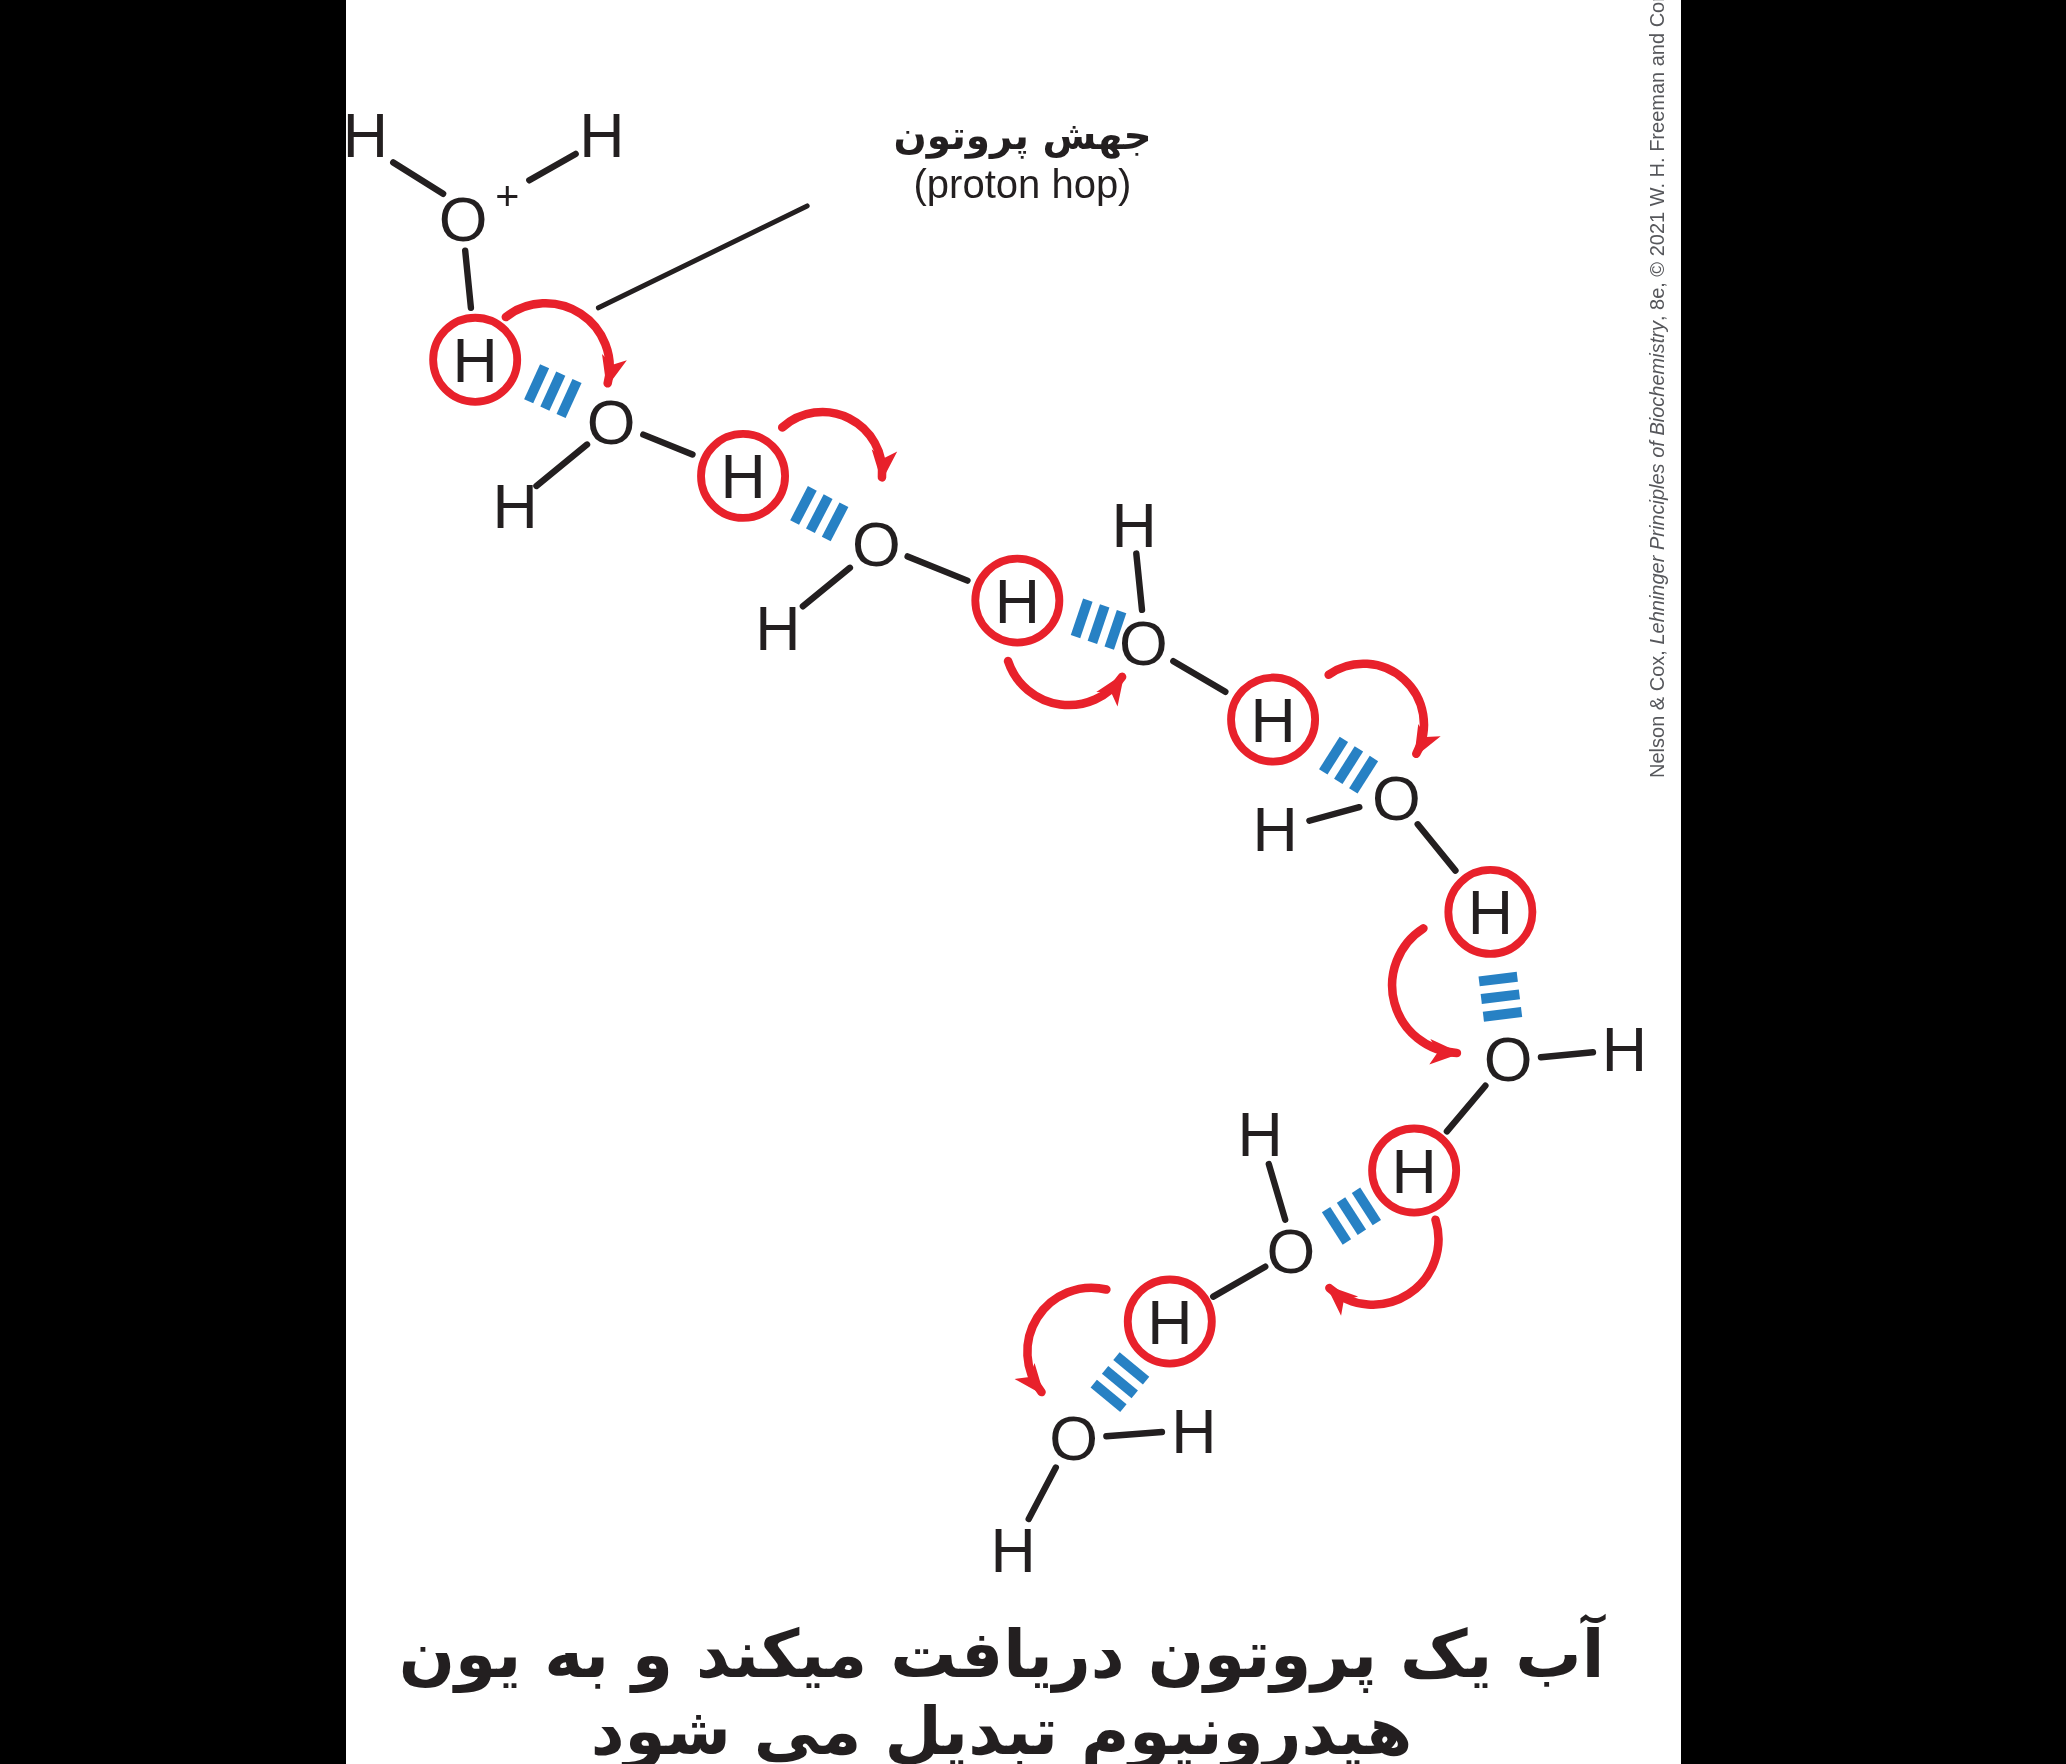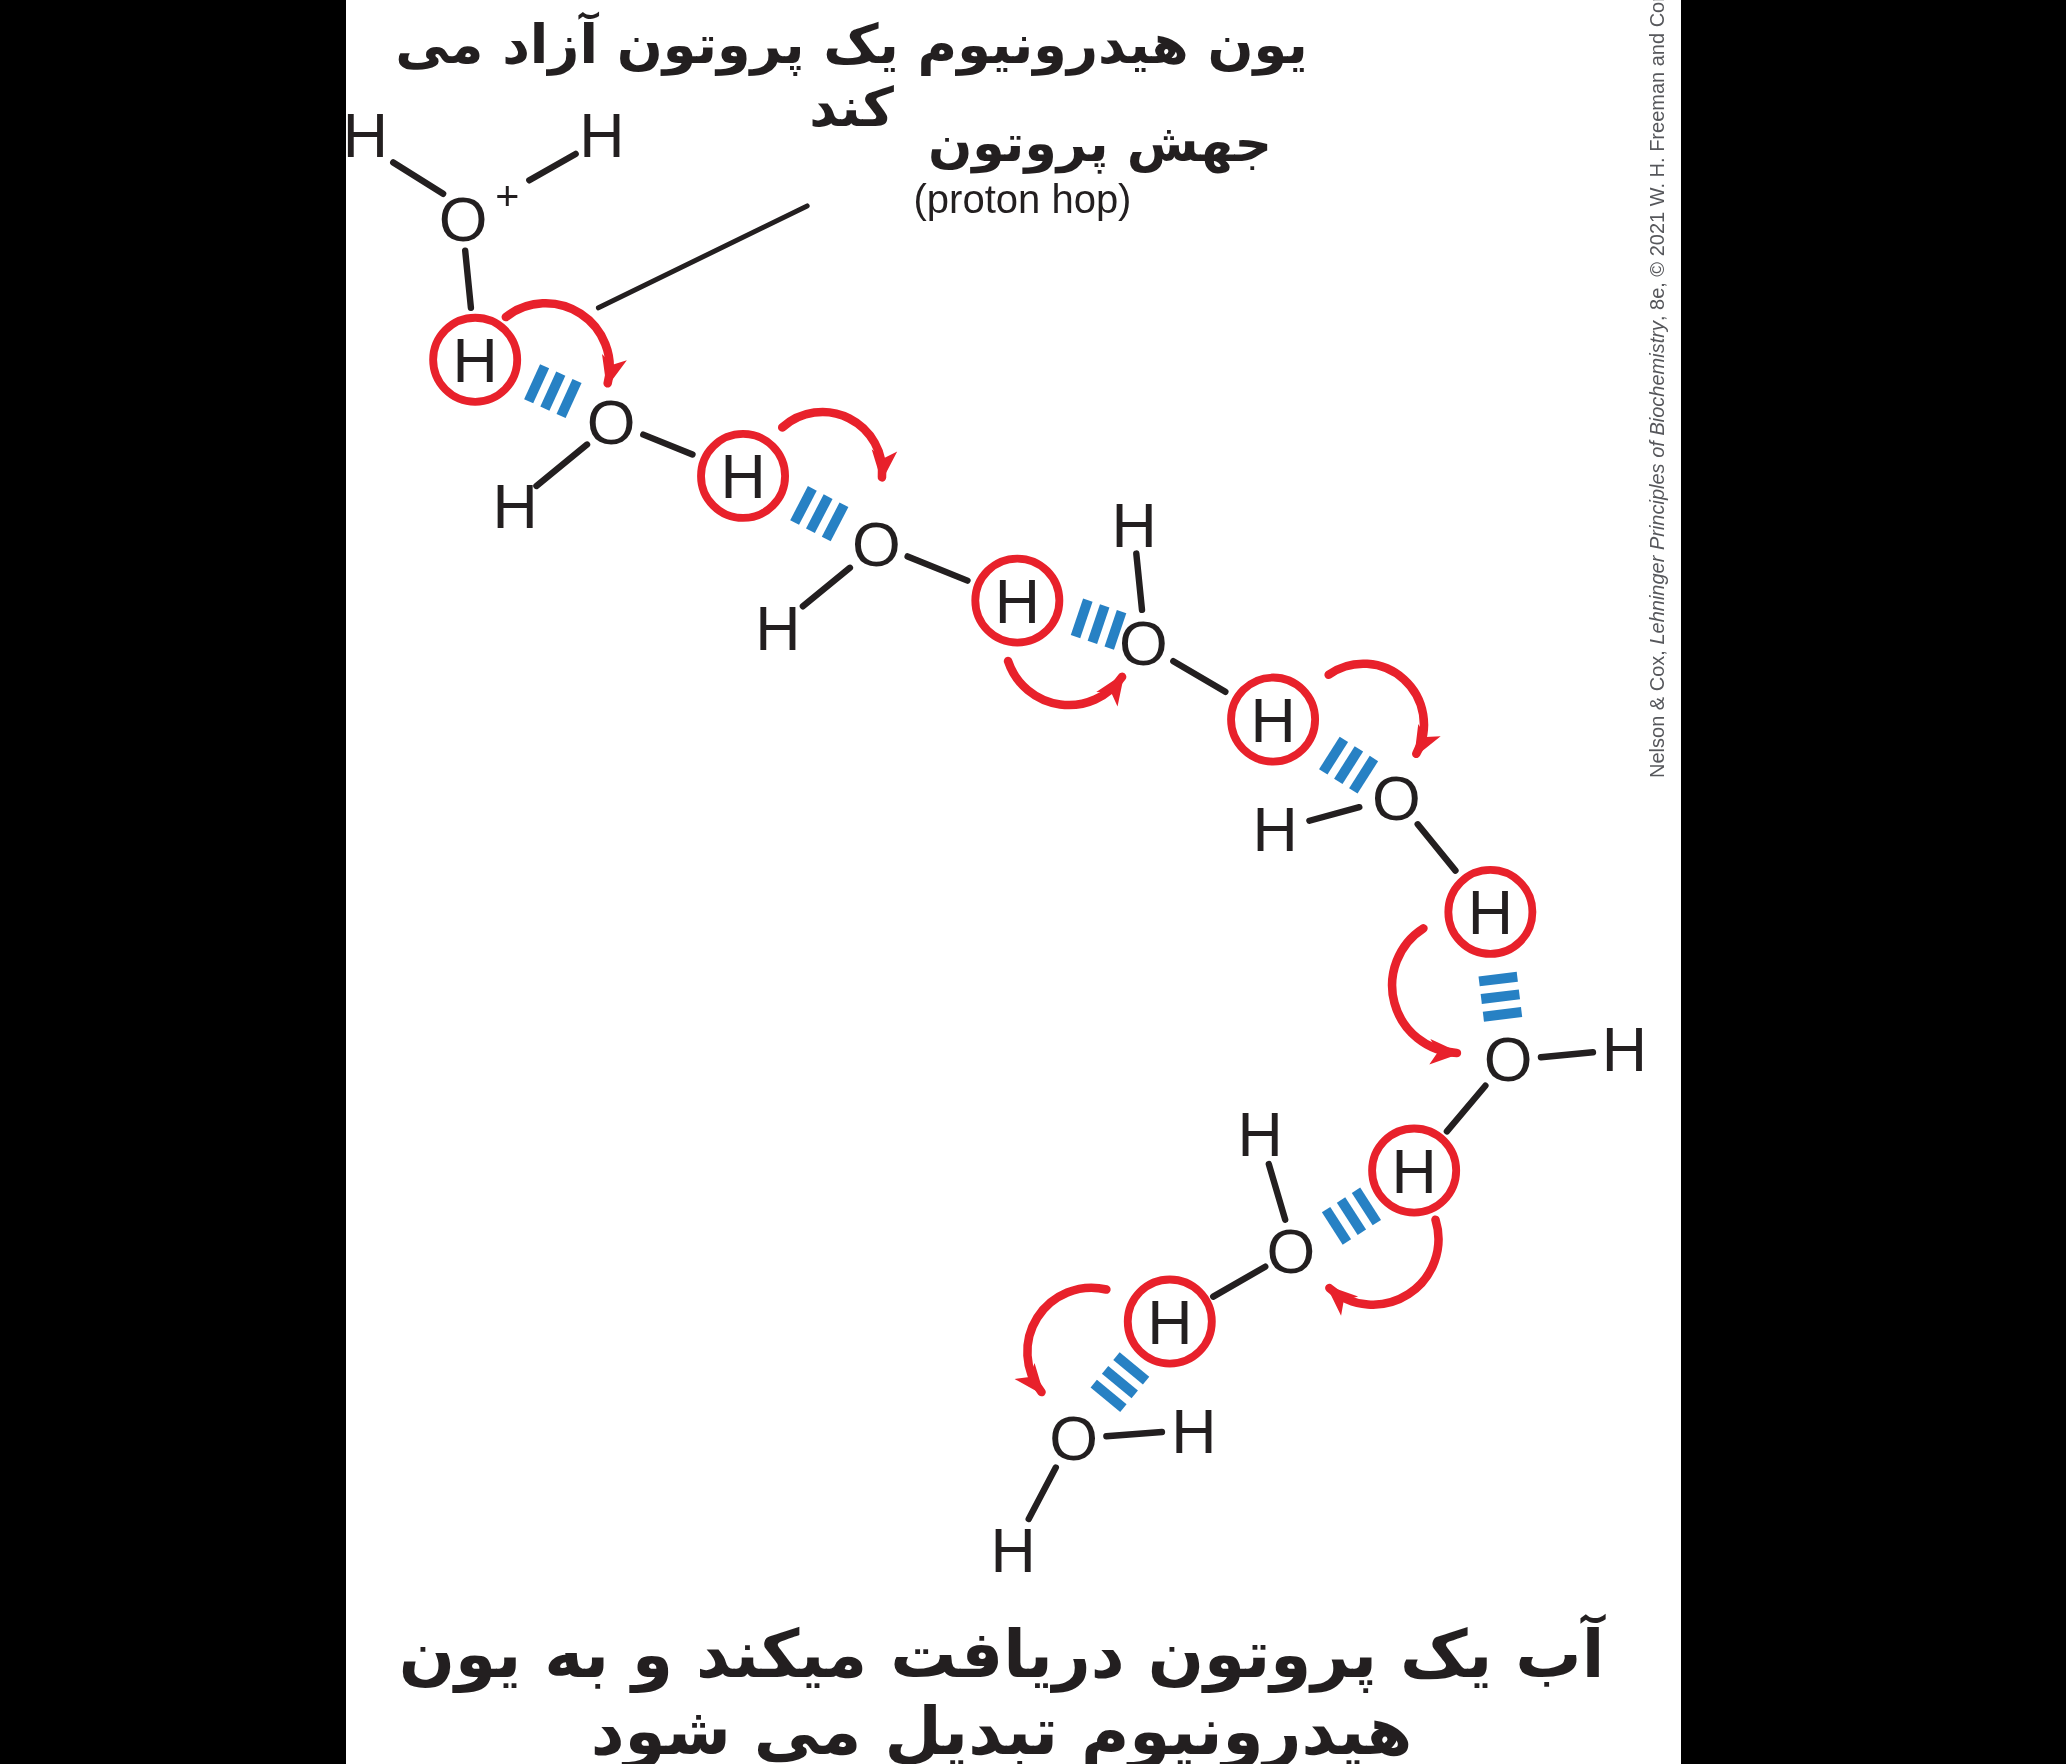--- a/index.html
+++ b/index.html
@@ -4,21 +4,21 @@
 <style>
   html,body{margin:0;padding:0;background:#000;}
   .stage{position:relative;width:2066px;height:1764px;background:#000;overflow:hidden;
          font-family:"DejaVu Sans",sans-serif;}
   .panel{position:absolute;left:346px;top:0;width:1335px;height:1764px;background:#fff;}
   .caption{position:absolute;color:var(--ink);font-weight:bold;text-align:center;
            font-family:"DejaVu Sans",sans-serif;}
   #top-caption{left:385px;top:13px;width:933px;font-size:54px;direction:rtl;}
   #bottom-caption{left:353px;top:1616px;width:1297px;font-size:66px;direction:rtl;}
   .hop-label{position:absolute;left:773px;top:113px;width:499px;text-align:center;color:var(--ink);}
-  .hop-fa{font-size:52px;font-weight:bold;direction:rtl;font-family:"DejaVu Sans",sans-serif;text-align:right;}
+  .hop-fa{font-size:39px;font-weight:bold;direction:rtl;font-family:"DejaVu Sans",sans-serif;}
   .hop-en{font-size:40px;font-weight:normal;font-family:"Liberation Sans","DejaVu Sans",sans-serif;
           margin-top:4.3px;}
   .credit{position:absolute;left:1646px;top:778px;transform:rotate(-90deg);
           transform-origin:0 0;white-space:nowrap;width:777px;
           font-family:"Liberation Sans","DejaVu Sans",sans-serif;
           font-size:20px;color:var(--gray);}
   .credit i{font-style:italic;}
   svg{position:absolute;left:0;top:0;}
   .bond{stroke:var(--ink);stroke-width:9;stroke-linecap:round;}
   .pointer{stroke:var(--ink);stroke-width:7;stroke-linecap:round;}
@@ -117,21 +117,20 @@
       <text x="1985" y="1643" class="atom" dominant-baseline="central">H</text>
       <text x="1769" y="1592" class="atom" dominant-baseline="central">H</text>
       <text x="1812" y="1756" class="atom" dominant-baseline="central">O</text>
       <circle cx="1642" cy="1855" r="59" class="hcircle"></circle>
       <text x="1642" y="1855" class="atom" dominant-baseline="central">H</text>
       <text x="1507" y="2018" class="atom" dominant-baseline="central">O</text>
       <text x="1676" y="2008" class="atom" dominant-baseline="central">H</text>
       <text x="1422" y="2175" class="atom" dominant-baseline="central">H</text>
     </svg>
 
-  <div id="top-caption" class="caption" dir="rtl">یون هیدرونیوم یک پروتون آزاد می کند</div>
 
   <div class="hop-label">
     <div class="hop-fa" dir="rtl">جهش پروتون</div>
     <div class="hop-en">(proton hop)</div>
   </div>
 
   <div id="bottom-caption" class="caption" dir="rtl">آب یک پروتون دریافت میکند و به یون هیدرونیوم تبدیل می شود</div>
 
   <div class="credit">
     <span>Nelson &amp; Cox, </span><i>Lehninger Principles of Biochemistry</i><span>, 8e, © 2021 W. H. Freeman and Company</span>

